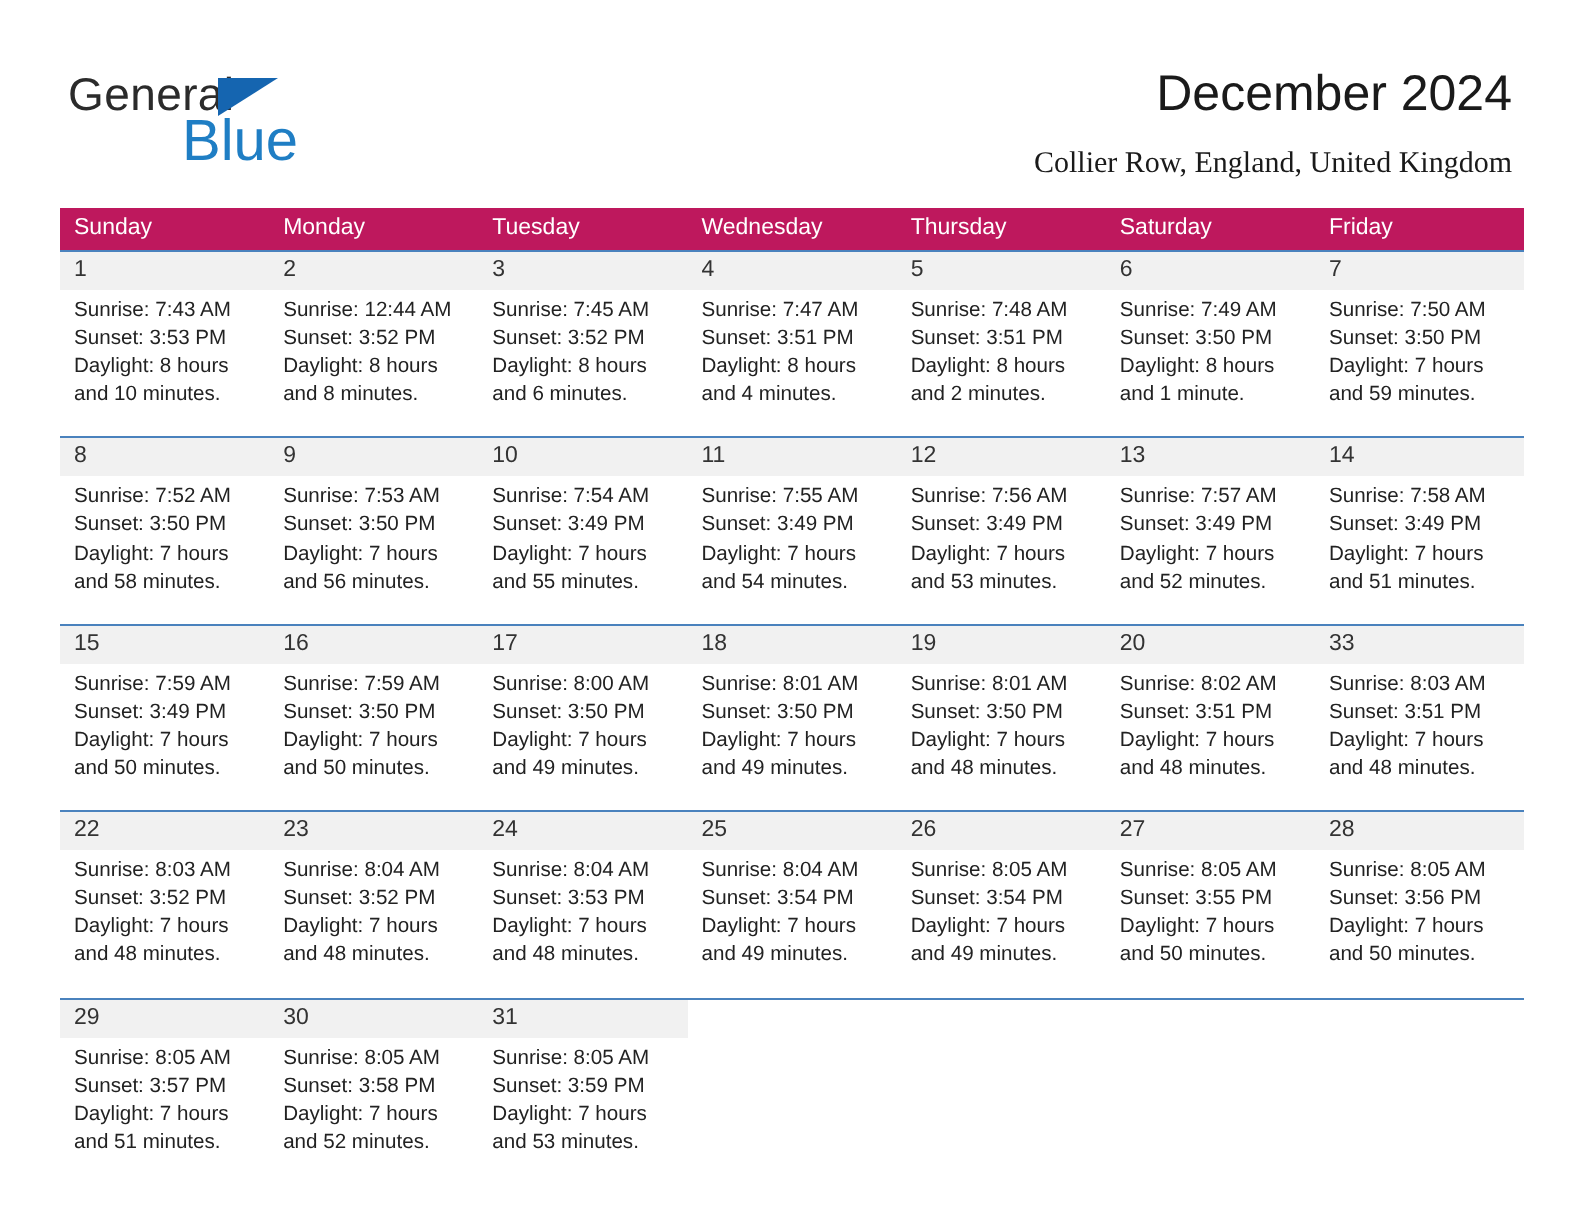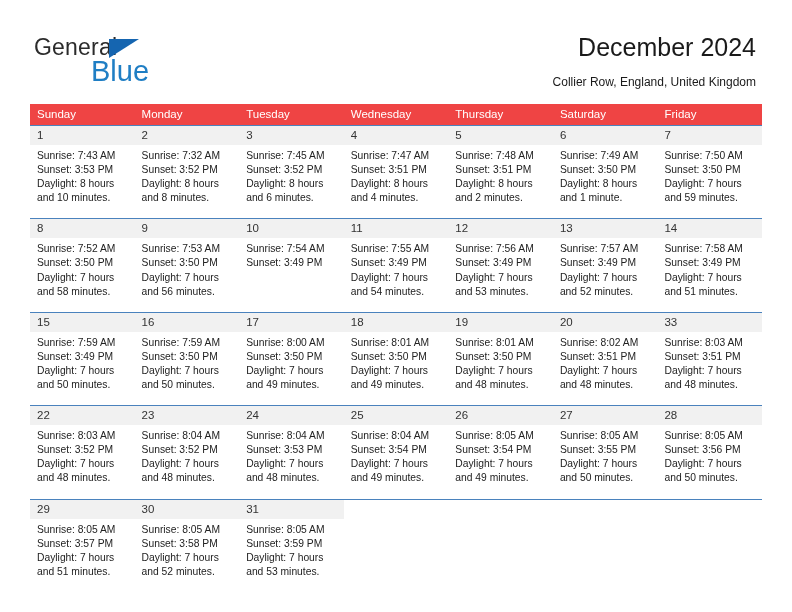--- a/index.html
+++ b/index.html
@@ -71,37 +71,38 @@
     text-align: right;
   }
   .cal-title {
     font-size: 25px;
     color: #1a1a1a;
     line-height: 34px;
     white-space: nowrap;
   }
   .cal-subtitle {
     margin-top: 9px;
-    font-size: 12px;
+    font-size: 15px;
     color: #1a1a1a;
     line-height: 18px;
     white-space: nowrap;
+    font-family: Liberation Serif, serif;
   }
 
   
   .calendar {
     position: absolute;
     left: 30px;
     top: 104px;
     width: 732px;
   }
   .dow-row {
     display: flex;
     width: 100%;
-    background: #ef4444;
+    background: #be185d;
     height: 21px;
   }
   .dow {
     flex: 1 1 0;
     box-sizing: border-box;
     color: #ffffff;
     font-size: 11.5px;
     line-height: 21px;
     padding-left: 7px;
     white-space: nowrap;
@@ -190,21 +191,21 @@
                 <div>Sunrise: 7:43 AM</div>
                 <div>Sunset: 3:53 PM</div>
                 <div class="dl">Daylight: 8 hours and 10 minutes.</div>
               </div>
             </div>
           </div>
           <div class="cell">
             <div class="cell-inner">
               <div class="daynum">2</div>
               <div class="detail">
-                <div>Sunrise: 7:32 AM</div>
+                <div>Sunrise: 12:44 AM</div>
                 <div>Sunset: 3:52 PM</div>
                 <div class="dl">Daylight: 8 hours and 8 minutes.</div>
               </div>
             </div>
           </div>
           <div class="cell">
             <div class="cell-inner">
               <div class="daynum">3</div>
               <div class="detail">
                 <div>Sunrise: 7:45 AM</div>
@@ -274,20 +275,21 @@
                 <div class="dl">Daylight: 7 hours and 56 minutes.</div>
               </div>
             </div>
           </div>
           <div class="cell">
             <div class="cell-inner">
               <div class="daynum">10</div>
               <div class="detail">
                 <div>Sunrise: 7:54 AM</div>
                 <div>Sunset: 3:49 PM</div>
+                <div class="dl">Daylight: 7 hours and 55 minutes.</div>
               </div>
             </div>
           </div>
           <div class="cell">
             <div class="cell-inner">
               <div class="daynum">11</div>
               <div class="detail">
                 <div>Sunrise: 7:55 AM</div>
                 <div>Sunset: 3:49 PM</div>
                 <div class="dl">Daylight: 7 hours and 54 minutes.</div>

